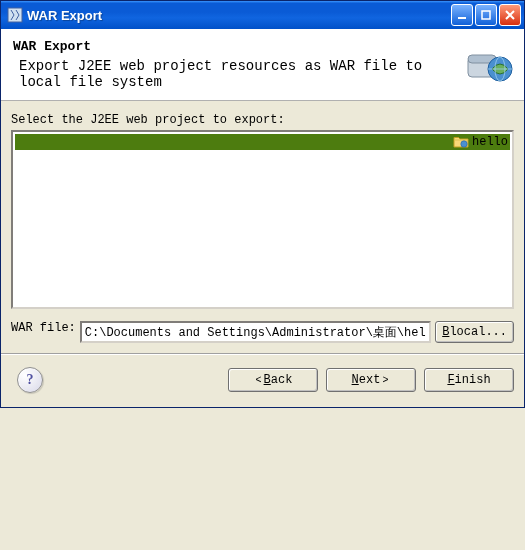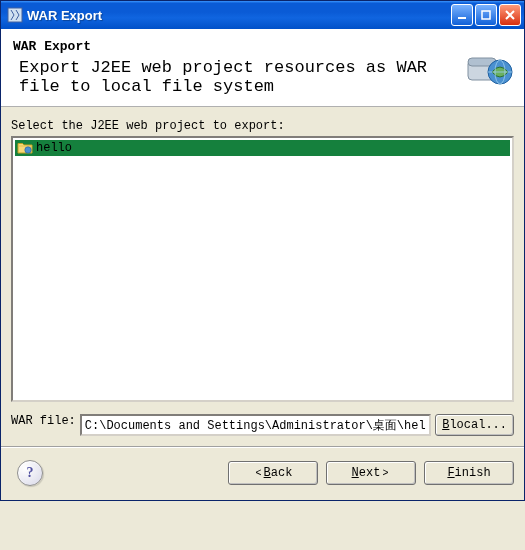--- a/index.html
+++ b/index.html
@@ -6,21 +6,21 @@
   body {
     font-family: "Microsoft Sans Serif", Tahoma, sans-serif;
     font-size: 11px;
     background: #ece9d8;
     width: 525px;
     height: 550px;
     overflow: hidden;
   }
   .window {
     width: 525px;
-    height: 501px;
+    height: 408px;
     border: 1px solid #0a246a;
     background: #ece9d8;
     display: flex;
     flex-direction: column;
   }
   .titlebar {
     height: 28px;
     background: linear-gradient(to bottom, #3a95ff 0%, #0a5bd6 8%, #0a5bd6 40%, #1065e0 60%, #0050c8 100%);
     display: flex;
     align-items: center;
@@ -63,21 +63,21 @@
   }
   .header-text { flex: 1; }
   .header-title {
     font-family: "Courier New", monospace;
     font-size: 13px;
     font-weight: bold;
     margin-bottom: 4px;
   }
   .header-desc {
     font-family: "Courier New", monospace;
-    font-size: 17px;
+    font-size: 14px;
     color: #000;
     padding-left: 6px;
   }
   .header-icon { width: 48px; height: 44px; }
   .content {
     flex: 1;
     padding: 12px 10px 10px 10px;
     display: flex;
     flex-direction: column;
   }
@@ -96,21 +96,22 @@
   .list-item {
     display: flex;
     align-items: center;
     gap: 3px;
     padding: 1px 2px;
     font-family: "Courier New", monospace;
     font-size: 12px;
     cursor: pointer;
   }
   .list-item.selected {
-    background: #15803d;
+    background: #4d7c0f;
+    justify-content: flex-end;
   }
   .folder-icon { width: 16px; height: 14px; display: inline-block; }
   .file-row {
     display: flex;
     align-items: flex-start;
     gap: 4px;
     margin-top: 12px;
   }
   .file-label {
     font-family: "Courier New", monospace;

